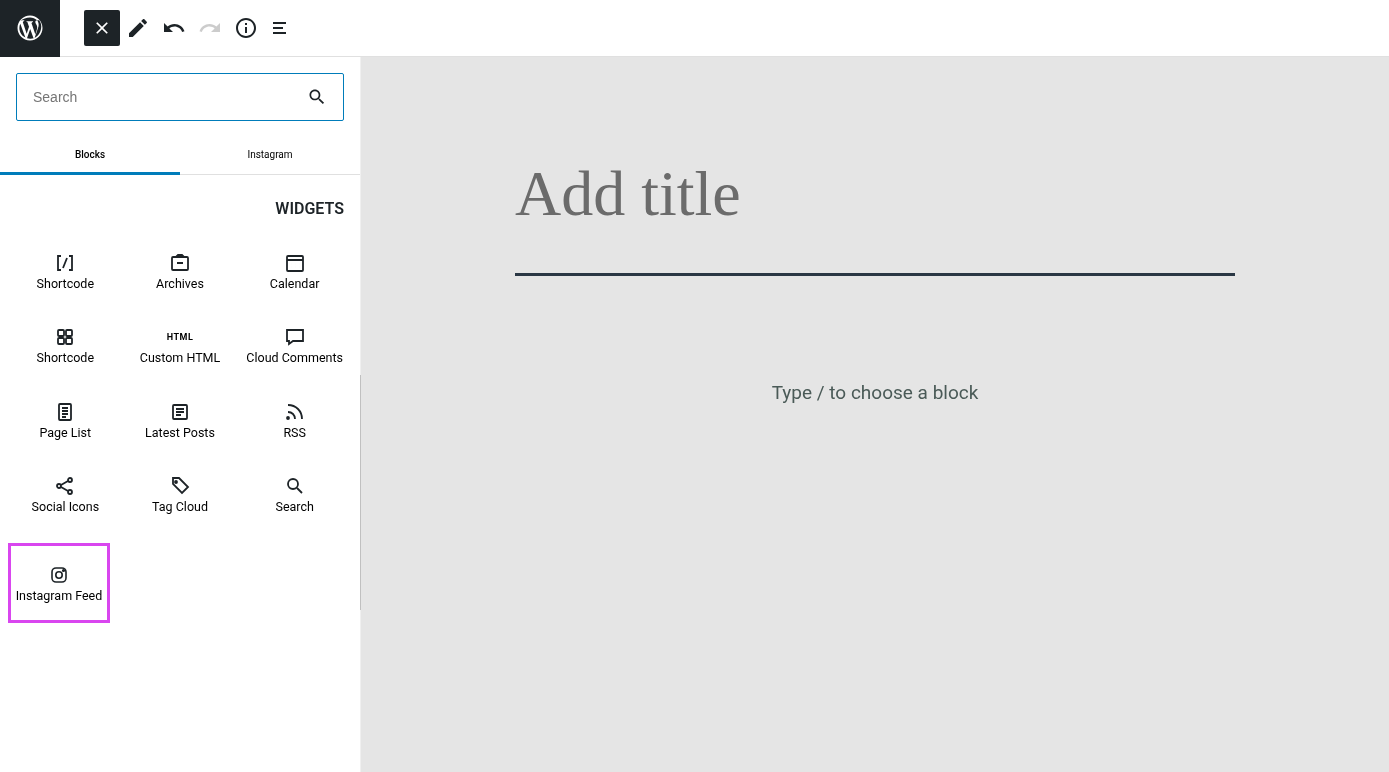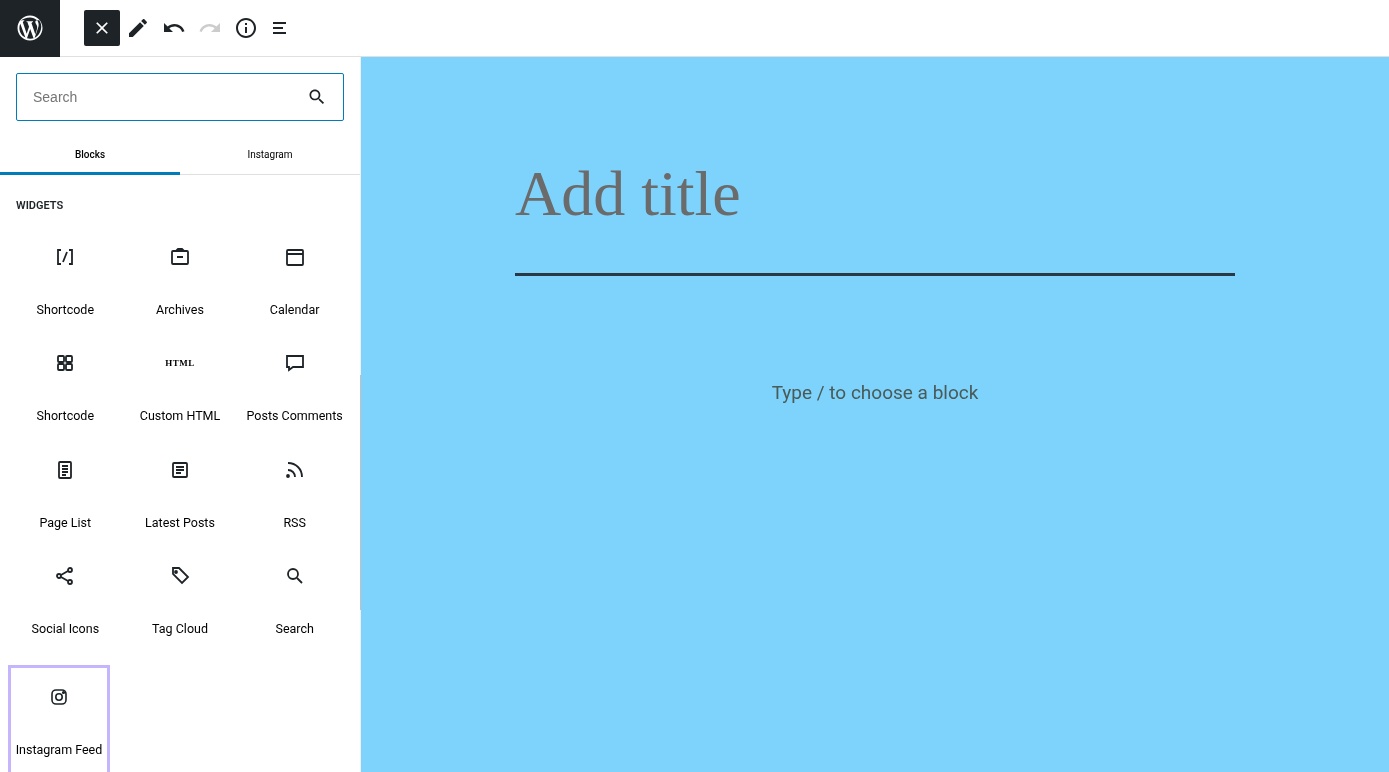--- a/index.html
+++ b/index.html
@@ -24,30 +24,30 @@
 .search-box { display: flex; align-items: center; border: 1.5px solid #007cba; border-radius: 2px; height: 48px; padding: 0 16px; }
 .search-box input { flex: 1; border: none; outline: none; font-size: 14px; color: #757575; }
 .search-box input::placeholder { color: #757575; }
 .search-box svg { width: 20px; height: 20px; fill: #1d2327; }
 
 .tabs { display: flex; border-bottom: 1px solid #e0e0e0; }
 .tab { flex: 1; text-align: center; padding: 12px 16px; font-size: 10px; cursor: pointer; }
 .tab.active { border-bottom: 3px solid #007cba; font-weight: 500; margin-bottom: -1px; }
 
 .blocks-area { flex: 1; overflow-y: auto; }
-.section-title { font-size: 11px; text-transform: uppercase; font-weight: 600; padding: 24px 16px 8px; color: #1d2327; }
+.section-title { font-size: 16px; text-transform: uppercase; font-weight: 600; padding: 24px 16px 8px; color: #1d2327; text-align: right; }
 .blocks-grid { display: grid; grid-template-columns: repeat(3, 1fr); padding: 8px 8px; }
 .block-item { display: flex; flex-direction: column; align-items: center; padding: 16px 4px; cursor: pointer; text-align: center; border-radius: 2px; justify-content: center; }
-.block-item .icon-wrap { height: 26px; display: flex; align-items: center; justify-content: center; margin-bottom: 32px; font-family: Liberation Serif, serif; }
+.block-item .icon-wrap { height: 26px; display: flex; align-items: center; justify-content: center; margin-bottom: 0; }
 .block-item svg { width: 24px; height: 24px; }
 .block-item .txt-html { font-size: 9px; font-weight: 700; letter-spacing: 0.5px; }
 .block-label { font-size: 12.5px; line-height: 1.3; }
-.highlight-box { border: 3px solid #c4b5fd; margin: 4px 8px; width: 102px; }
-
-.editor { flex: 1; background: #7dd3fc; position: relative; padding: 0 25px; }
+.highlight-box { border: 3px solid #d946ef; margin: 4px 8px; width: 102px; }
+
+.editor { flex: 1; background: #e5e5e5; position: relative; padding: 0 25px; }
 .editor-inner { max-width: 720px; margin: 0 auto; padding-top: 100px; }
 .title-placeholder { font-size: 64px; font-weight: 300; color: #6b6b6b; font-family: Georgia, serif; margin-bottom: 42px; }
 .title-underline { height: 3px; background: #2a3744; }
 .block-prompt { text-align: center; font-size: 19px; color: #4a5a57; margin-top: 105px; }
 </style>
 </head>
 <body>
 
 <div class="toolbar">
   <div class="wp-logo">
@@ -146,21 +146,21 @@
               <span class="txt-html">HTML</span>
             </div>
           <div class="block-label">Custom HTML</div>
         </div>
         <div class="block-item">
           <div class="icon-wrap">
               <svg viewBox="0 0 24 24" fill="none" stroke="#1d2327" stroke-width="1.8">
                 <path d="M4 5h16v11H10l-4 3v-3H4z"></path>
               </svg>
             </div>
-          <div class="block-label">Posts Comments</div>
+          <div class="block-label">Cloud Comments</div>
         </div>
         <div class="block-item">
           <div class="icon-wrap">
               <svg viewBox="0 0 24 24" fill="none" stroke="#1d2327" stroke-width="1.8">
                 <rect x="6" y="4" width="12" height="16" rx="1"></rect>
                 <path d="M9 8h6M9 11h6M9 14h6M9 17h4"></path>
               </svg>
             </div>
           <div class="block-label">Page List</div>
         </div>

